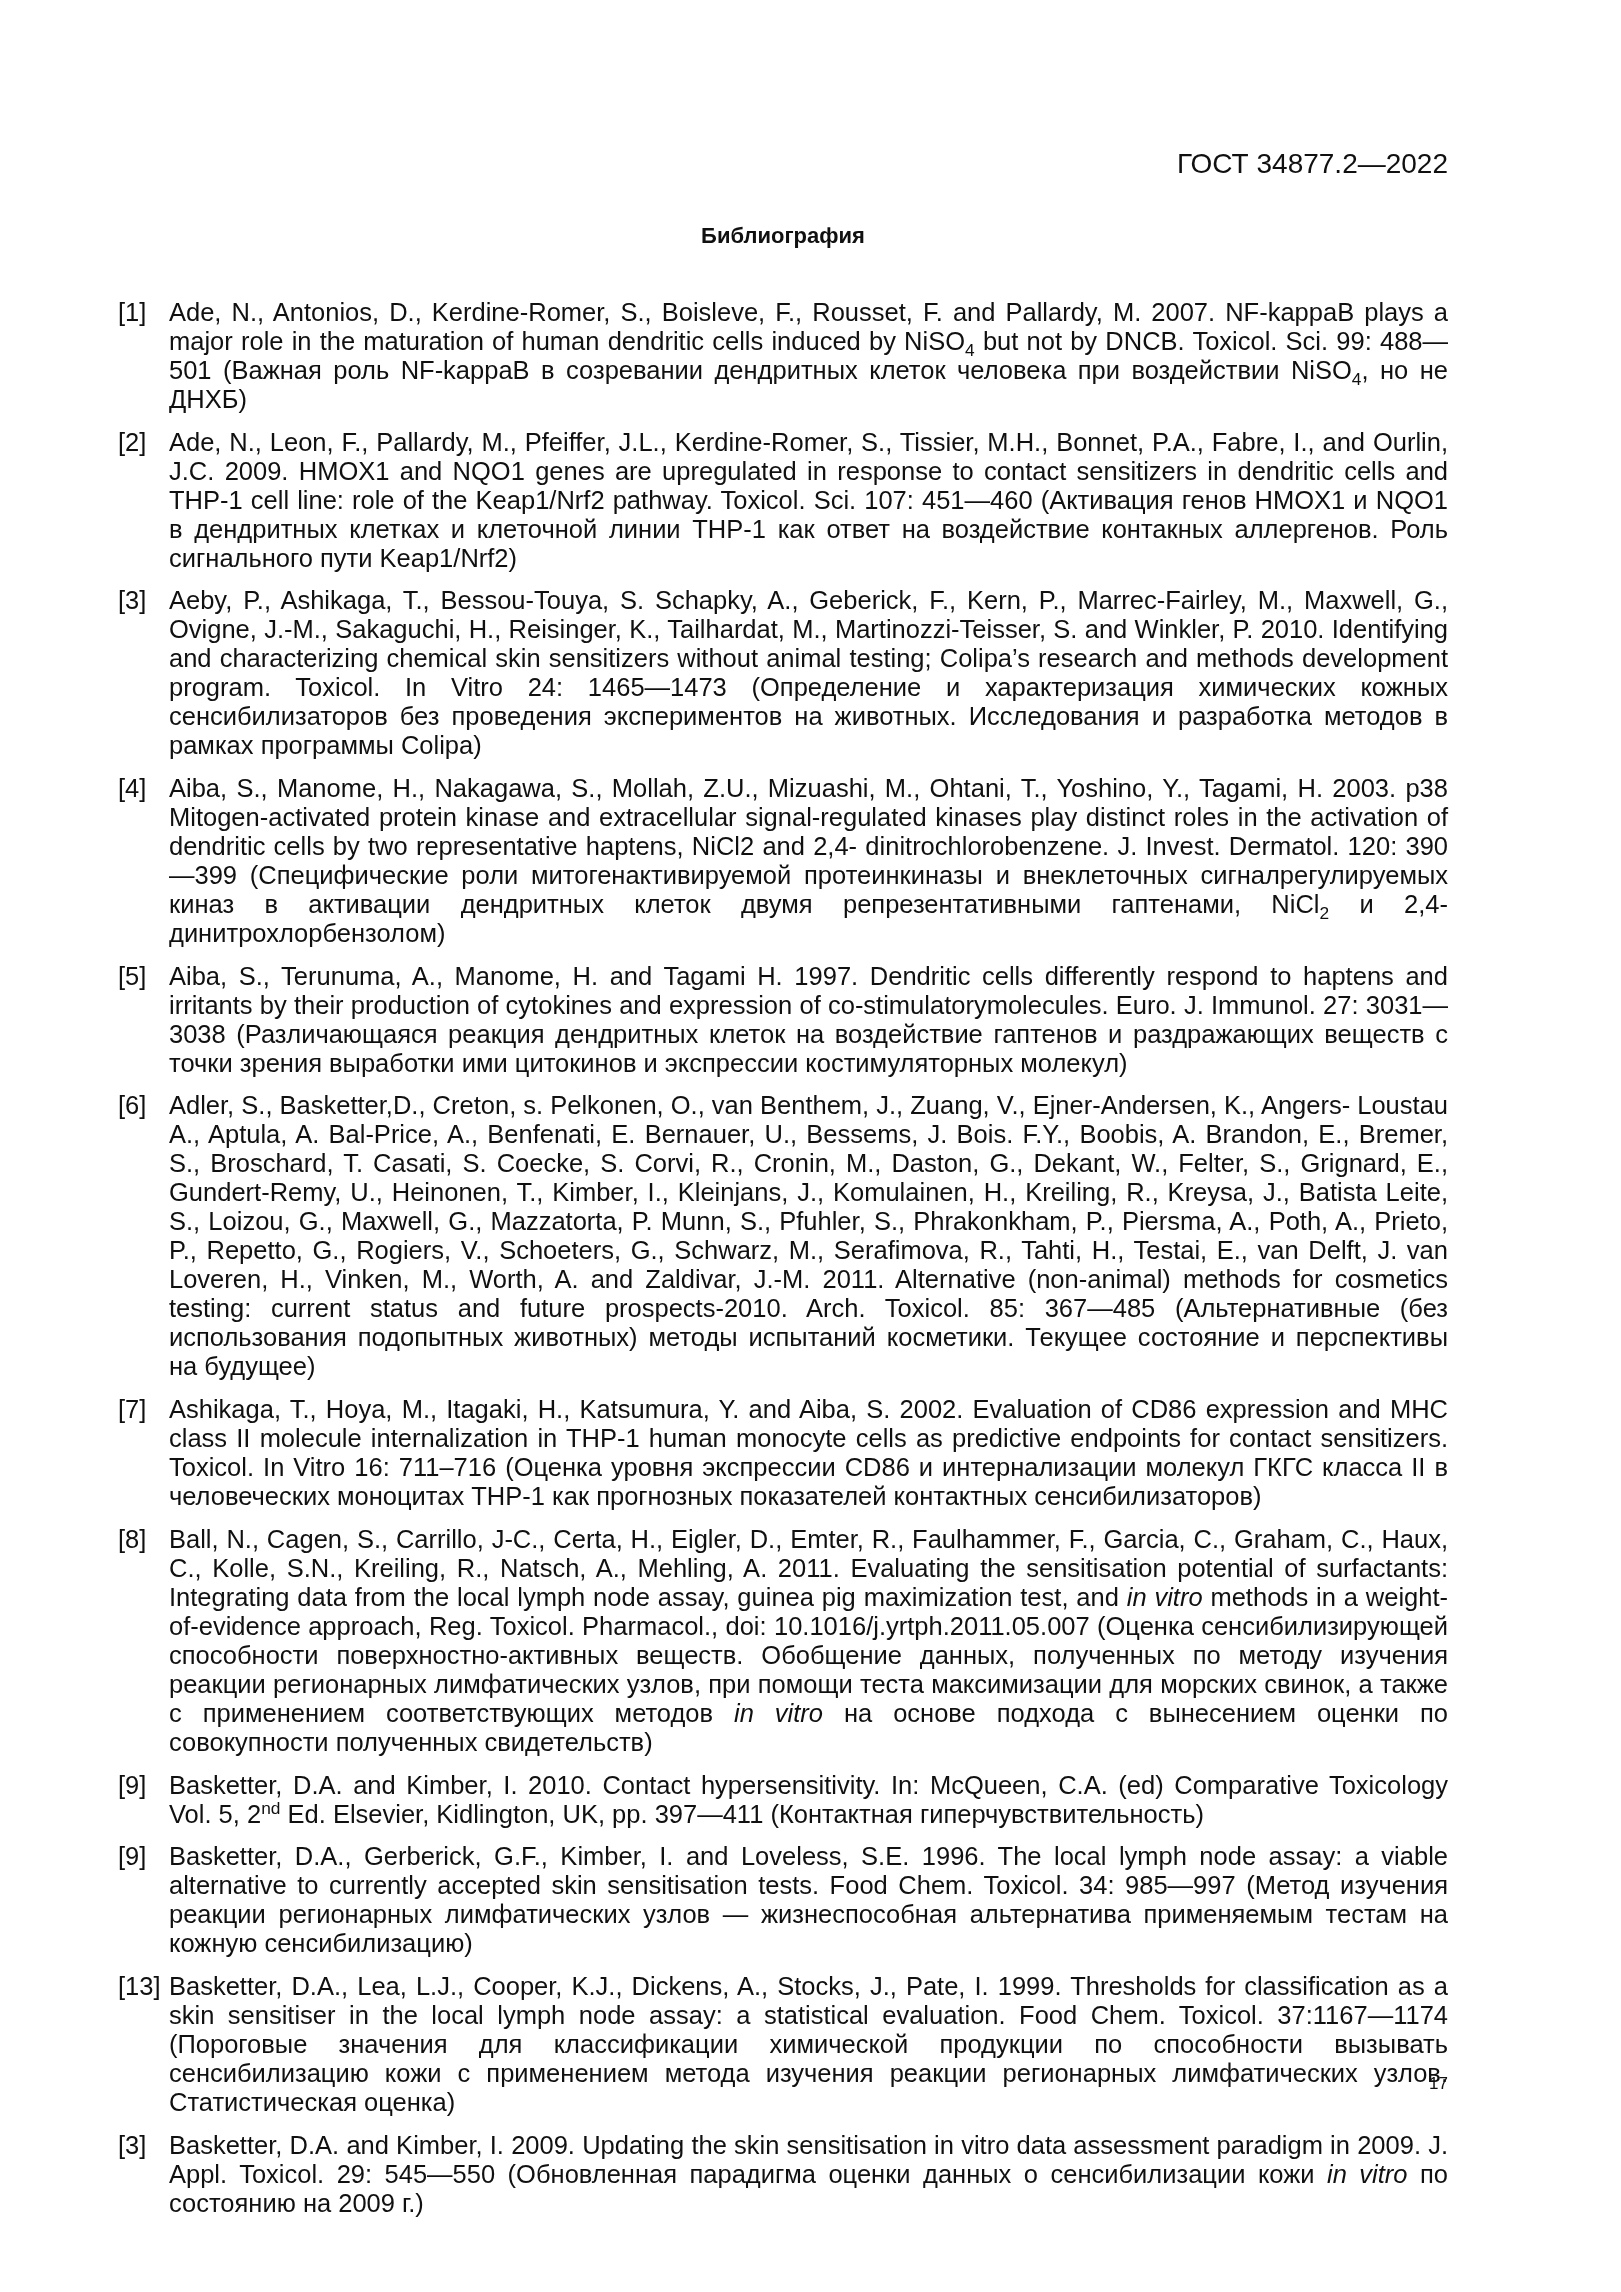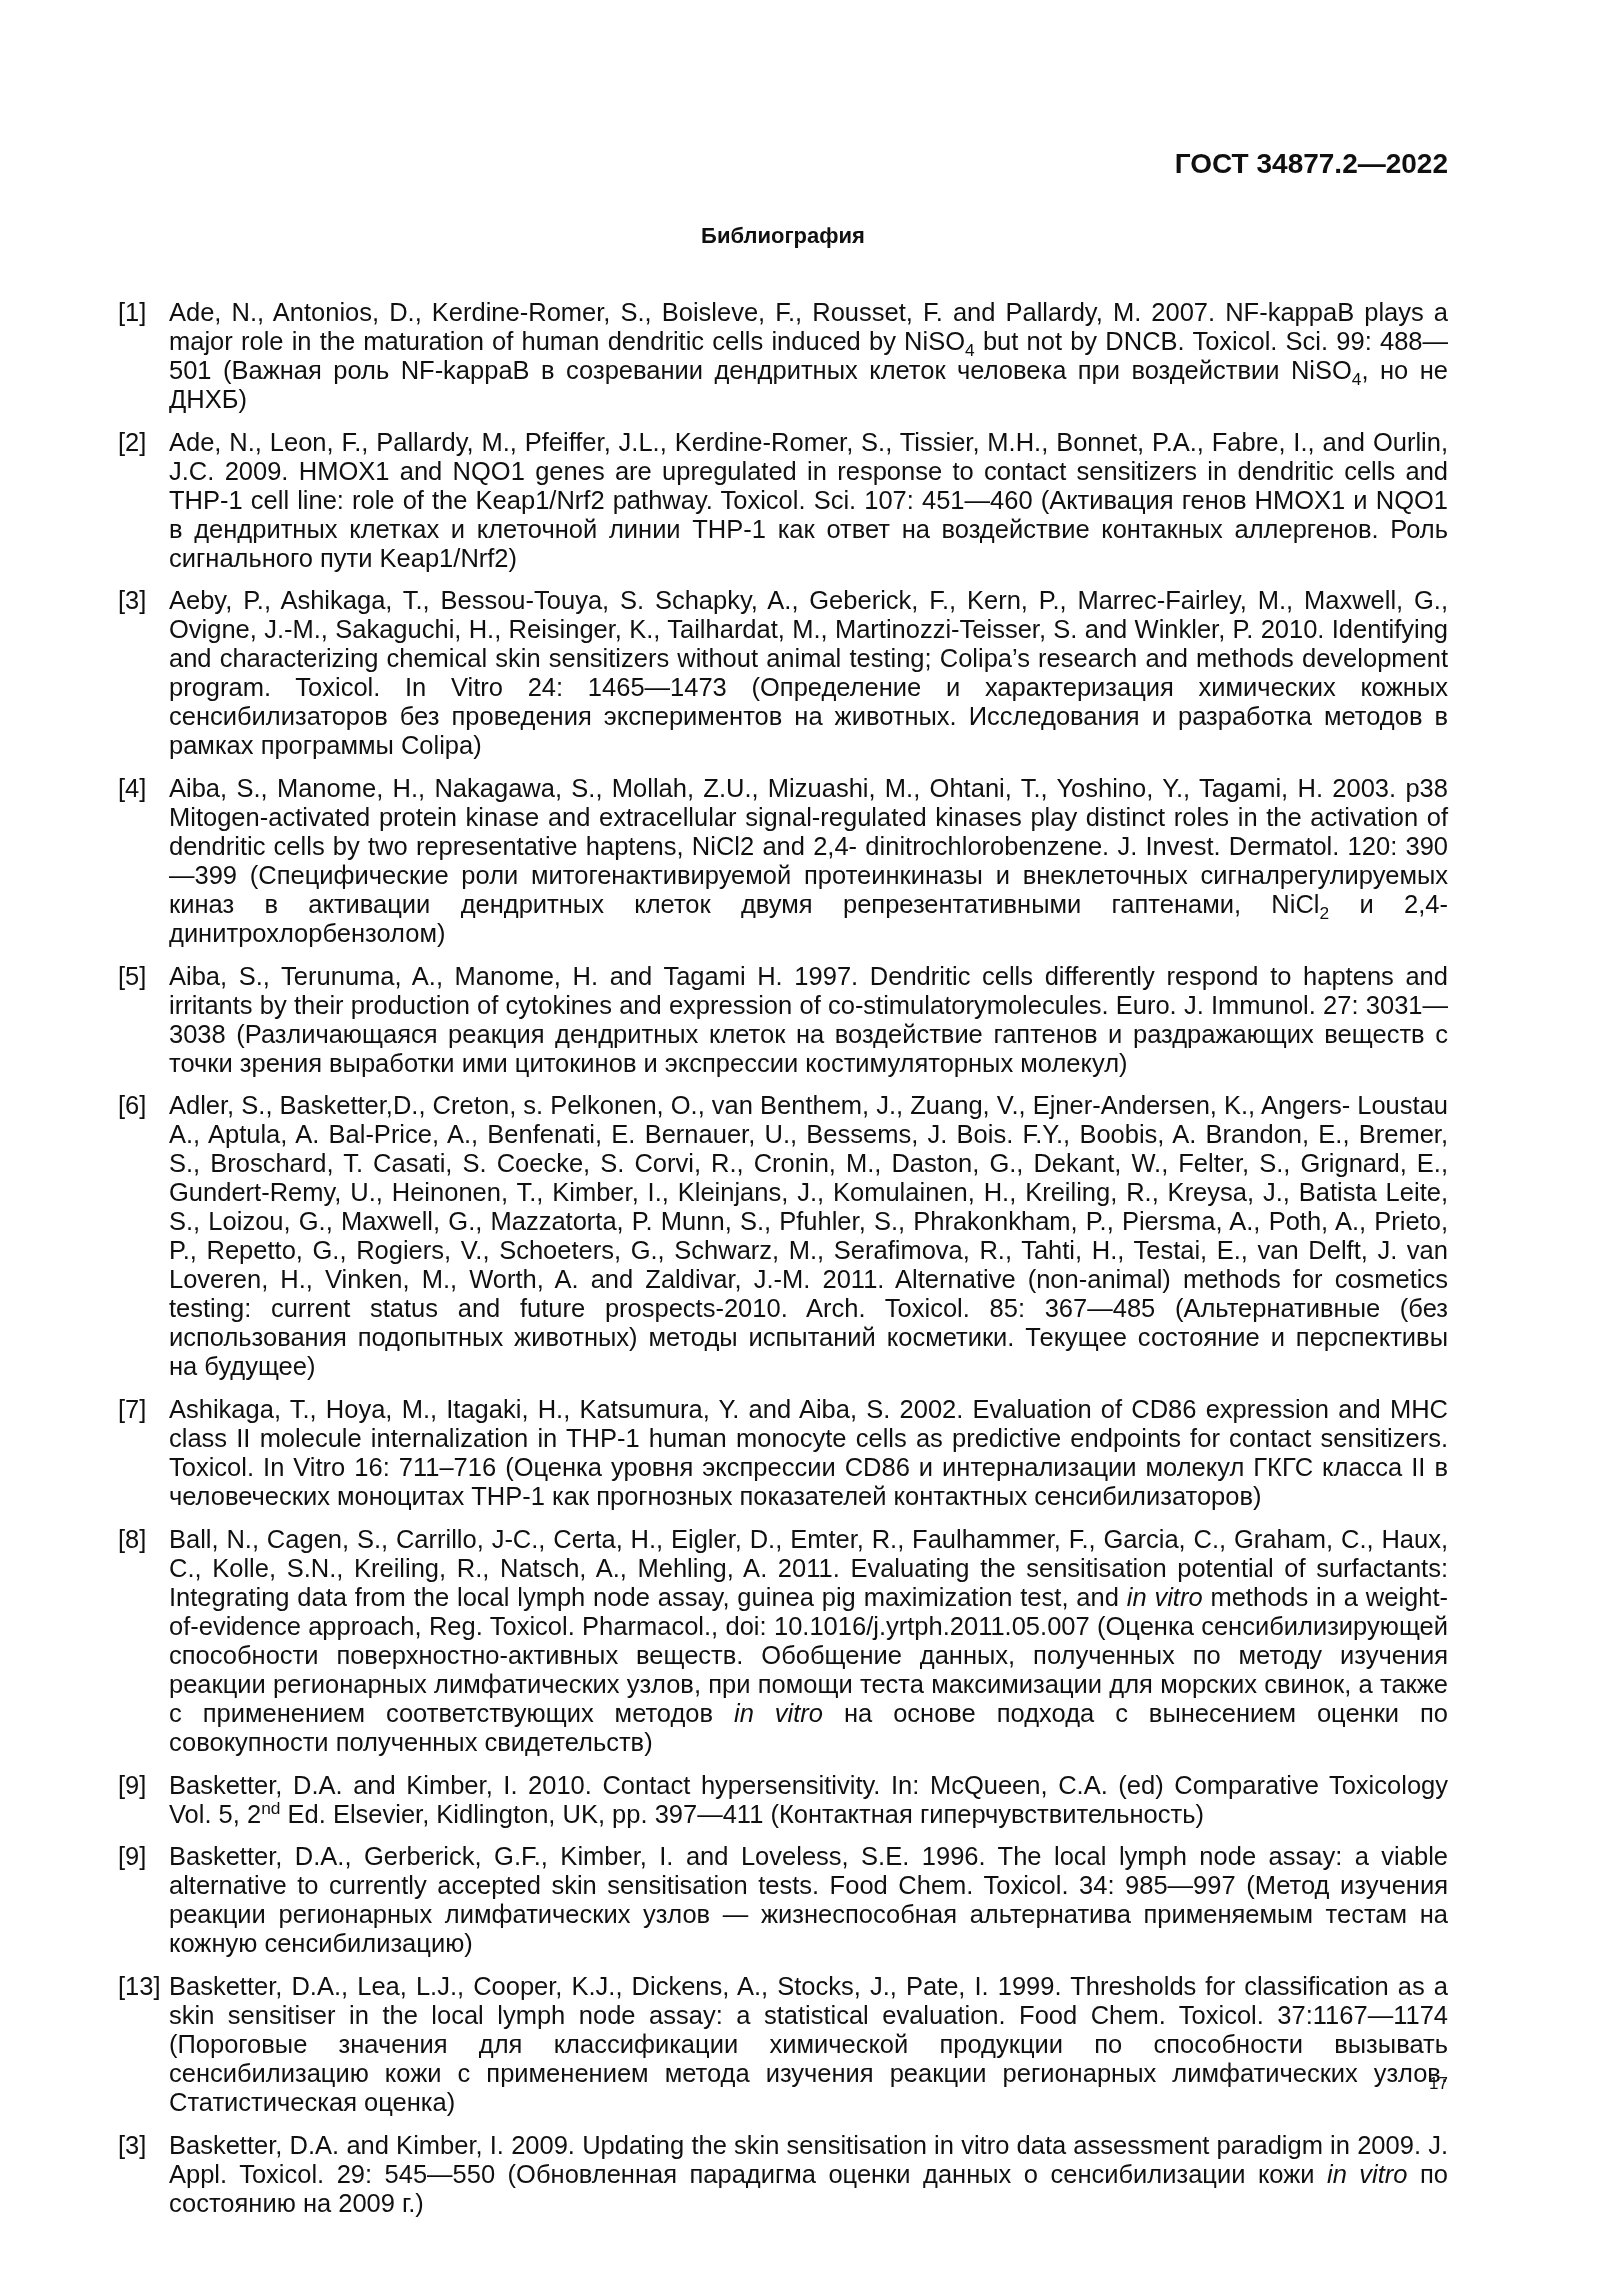--- a/index.html
+++ b/index.html
@@ -12,21 +12,21 @@
     width: 1621px;
     height: 2293px;
     background: #ffffff;
     box-sizing: border-box;
     padding: 147px 173px 0 118px;
     font-family: "Liberation Sans", sans-serif;
     color: #101010;
   }
   .doc-code {
     text-align: right;
-    font-weight: bold;
+    font-weight: normal;
     font-size: 28px;
     line-height: 33px;
   }
   .page-title {
     text-align: center;
     font-weight: bold;
     font-size: 22px;
     margin-top: 43px;
   }
   .ref-list {

